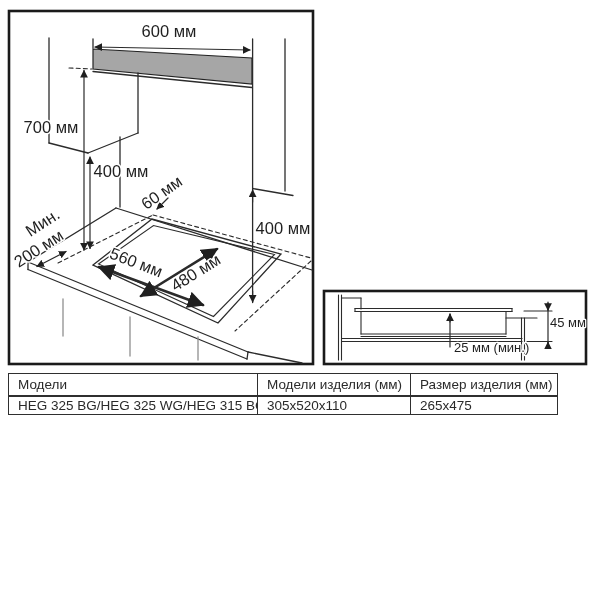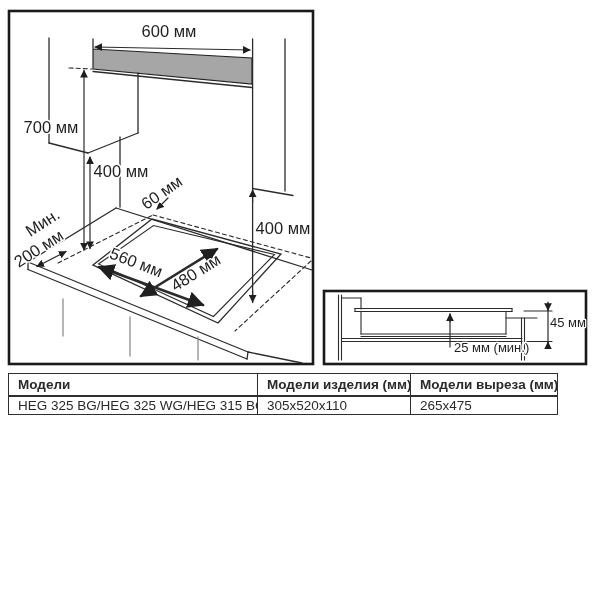--- a/index.html
+++ b/index.html
@@ -24,21 +24,21 @@
   }
   #spec-table{
     position:absolute;left:8px;top:373px;width:549px;
     border-collapse:collapse;table-layout:fixed;
     font-size:13.5px;color:#2a2a2a;
   }
   #spec-table th,#spec-table td{
     border:1.4px solid #2f2f2f;padding:0 0 0 9px;text-align:left;
     font-weight:normal;white-space:nowrap;overflow:hidden;
   }
-  #spec-table th{height:21px;border-bottom:2.4px solid #2f2f2f;font-weight:bold;}
+  #spec-table th{height:21px;border-bottom:2.4px solid #2f2f2f;}
   #spec-table td{height:17px;}
   .c1{width:249px;} .c2{width:153px;} .c3{width:147px;}
 </style>
 </head>
 <body>
 
 <svg id="scene" width="600" height="600" viewBox="0 0 600 600">
   <defs>
     <marker id="ah" viewBox="0 0 10 10" refX="9" refY="5" markerWidth="6.5" markerHeight="6.5" orient="auto-start-reverse">
       <path d="M0,0 L10,5 L0,10 z" fill="#1f1f1f"></path>
@@ -159,21 +159,21 @@
 <table id="spec-table">
   <colgroup>
       <col class="c1">
       <col class="c2">
       <col class="c3">
     </colgroup>
   <thead>
     <tr>
       <th>Модели</th>
       <th>Модели изделия (мм)</th>
-      <th>Модели выреза (мм)</th>
+      <th>Размер изделия (мм)</th>
     </tr>
   </thead>
   <tbody>
     <tr>
       <td>HEG 325 BG/HEG 325 WG/HEG 315 BG</td>
       <td>305x520x110</td>
       <td>265x475</td>
     </tr>
   </tbody>
 </table>

